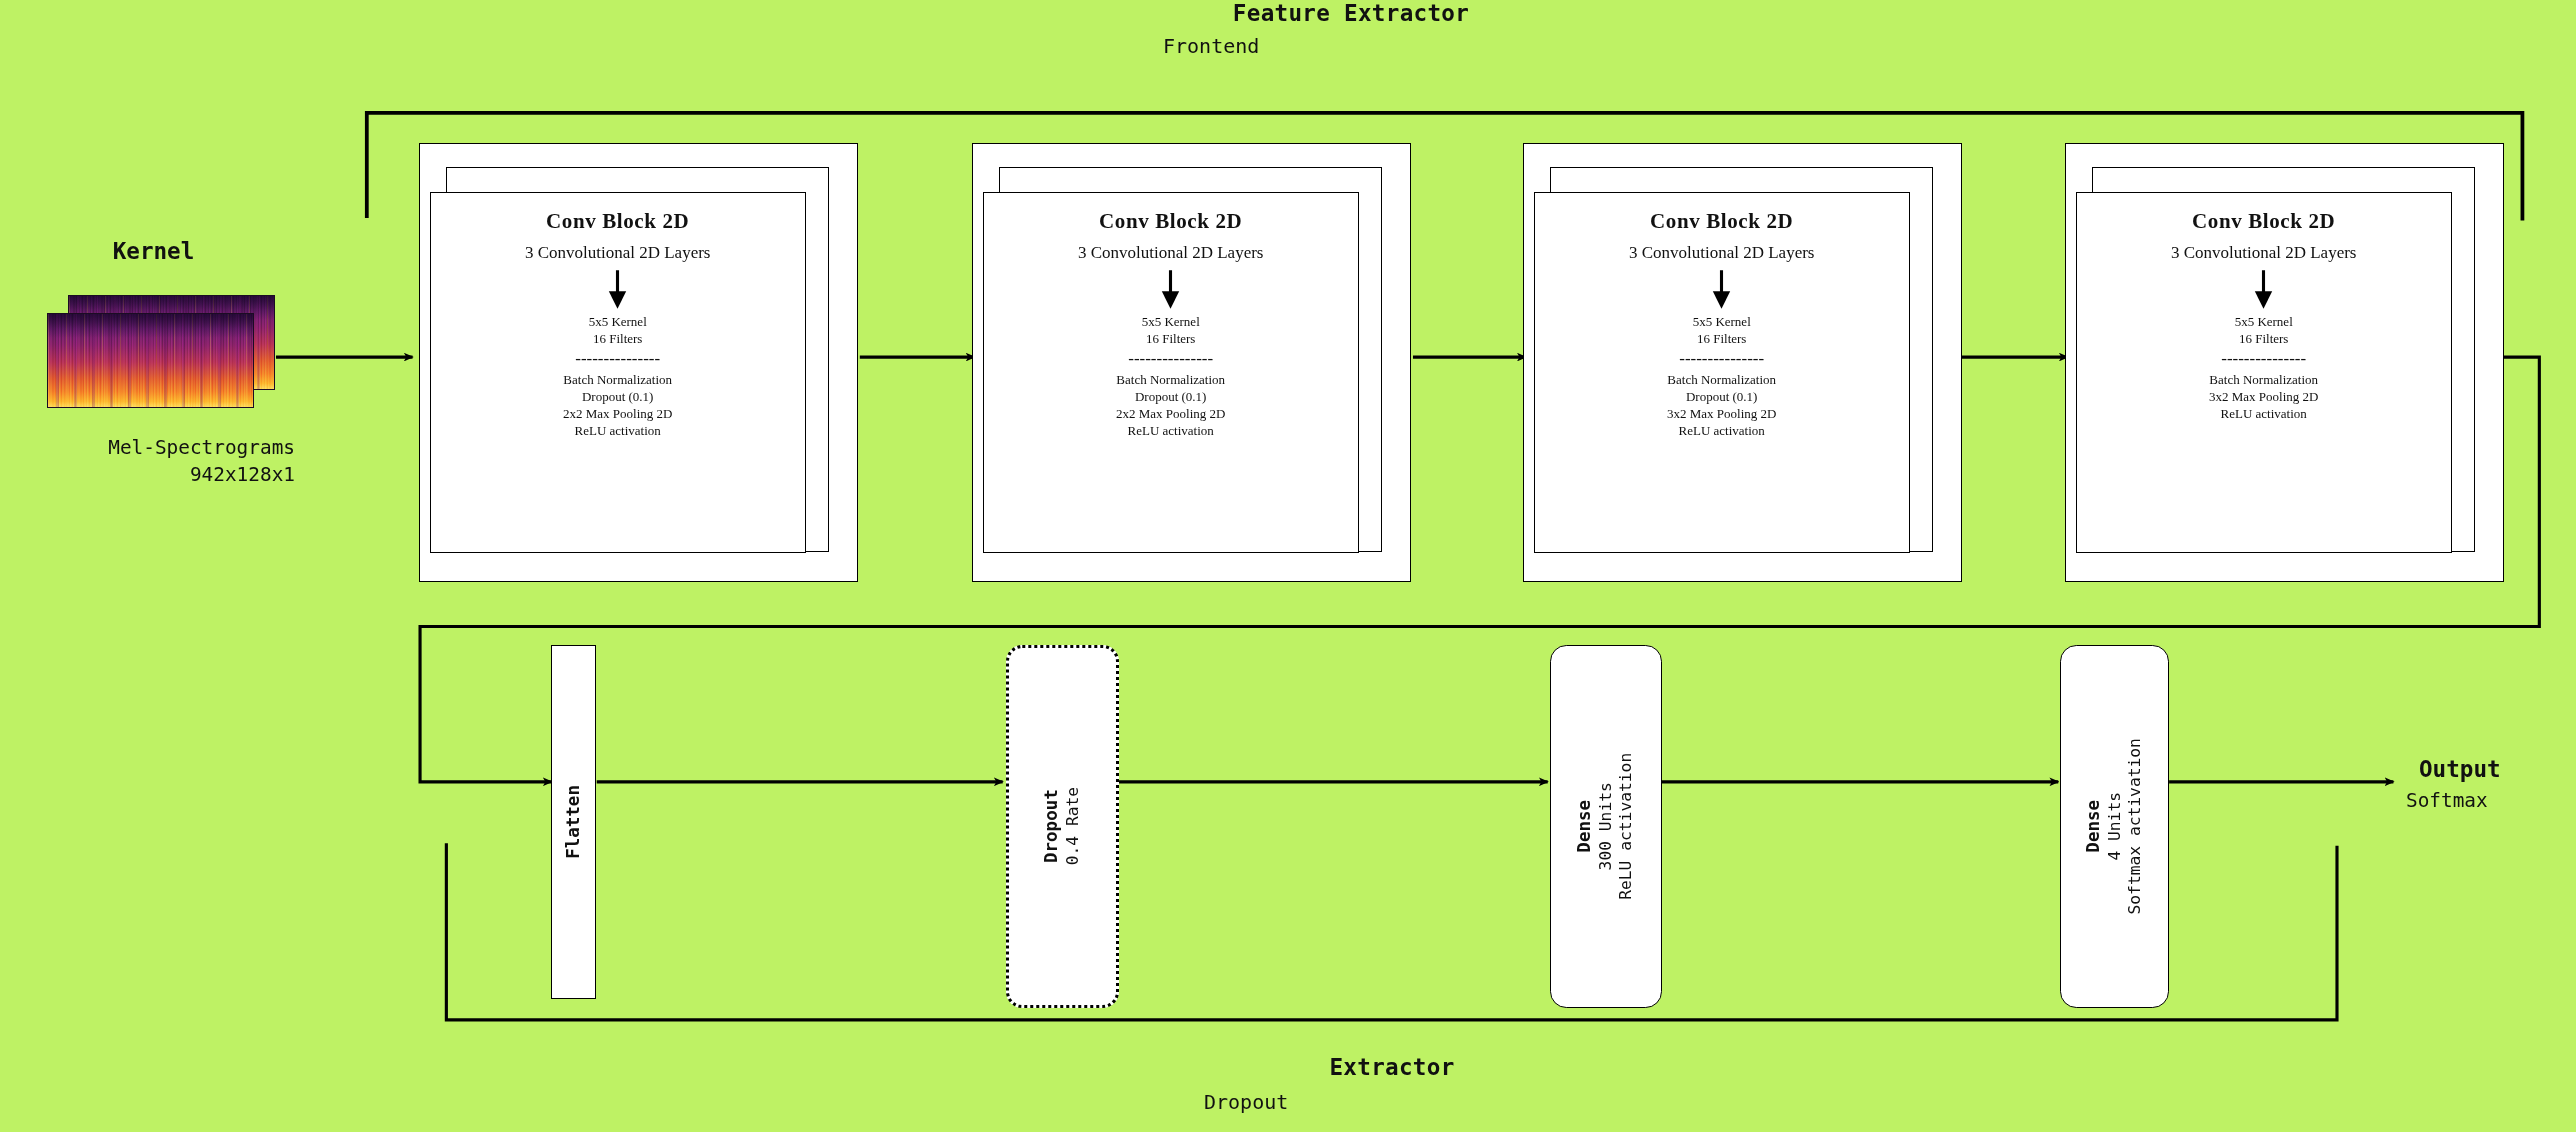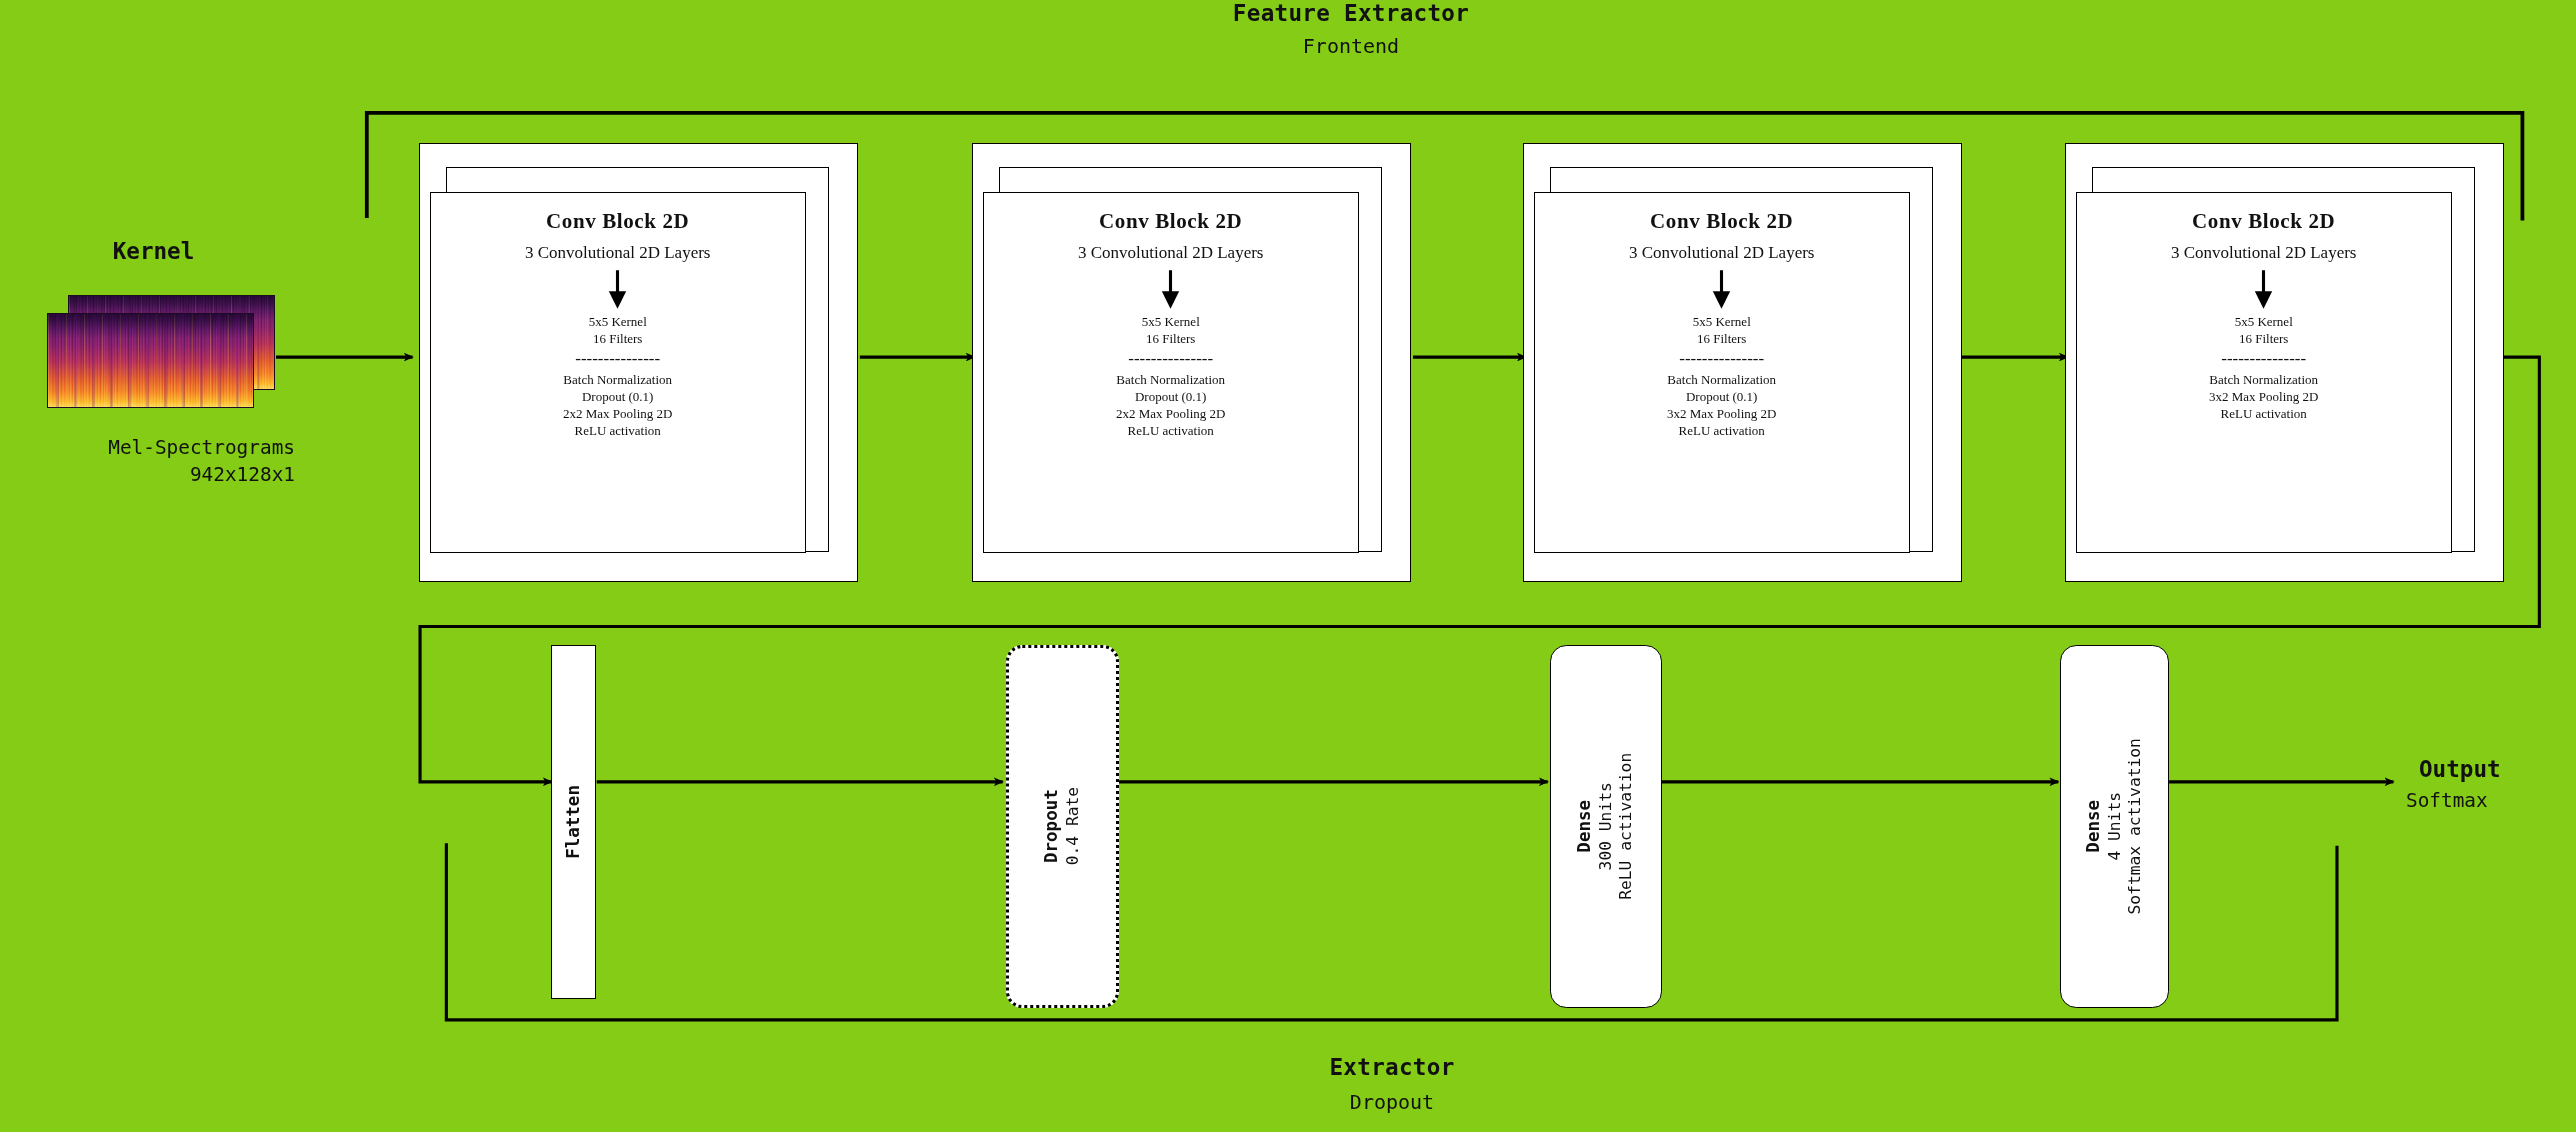--- a/index.html
+++ b/index.html
@@ -5,37 +5,37 @@
   html,body{margin:0;padding:0;background:#ffffff;}
   body{
     font-family:"DejaVu Sans Mono","Liberation Mono",monospace;
     color:#111111;
     -webkit-font-smoothing:antialiased;
   }
   #stage{
     position:relative;
     width:2576px;
     height:1132px;
-    background:#84cc16;
+    background:#bef264;
     overflow:hidden;
   }
   .abs{position:absolute;}
 
   
   .sec-title{
     position:absolute;
     text-align:center;
     font-weight:bold;
     font-size:22.6px;
     letter-spacing:0.3px;
     white-space:nowrap;
   }
   .sec-sub{
     position:absolute;
-    text-align:center;
+    text-align:left;
     font-weight:normal;
     font-size:20px;
     white-space:nowrap;
   }
 
   
   .stack{position:absolute;}
   .card{
     position:absolute;
     border:1.9px solid #000;

